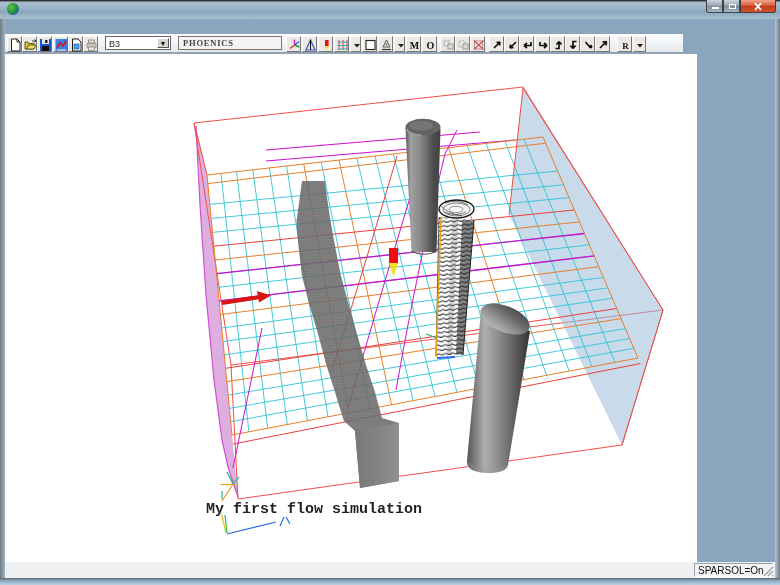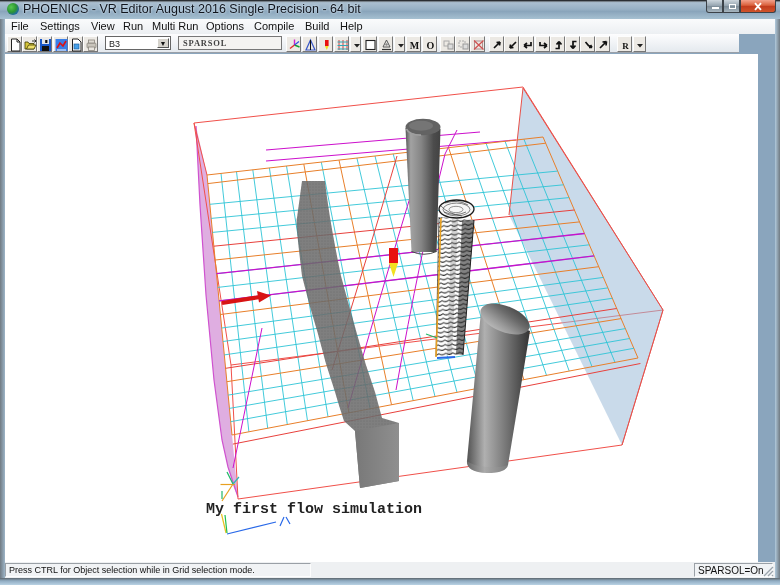--- a/index.html
+++ b/index.html
@@ -18,65 +18,53 @@
 #wbtns { position:absolute; left:706px; top:0; width:72px; height:13px; }
 .wb { position:absolute; top:0; height:13px; border:1px solid #3c4248; border-top:none; }
 #wb-min { left:0; width:17px; background:linear-gradient(#cdd6dd,#93a2ae 50%,#7c8b97 50%,#a7b6c0); border-radius:0 0 0 3px;}
 #wb-max { left:17px; width:17px; background:linear-gradient(#cdd6dd,#93a2ae 50%,#7c8b97 50%,#a7b6c0);}
 #wb-close { left:34px; width:36px; background:linear-gradient(#f2a28c,#d95f3b 45%,#c03a1d 50%,#d0542a); border-radius:0 0 3px 0;}
 .wb span { position:absolute; color:#fff; font-weight:bold; }
 
 #menubar { position:absolute; left:5px; top:19px; width:770px; height:15px; background:linear-gradient(#fafbfc,#eceff2); font-size:11px; color:#111;}
 #menubar span { position:absolute; top:1px; }
 
-#toolbar { position:absolute; left:5px; top:34px; width:734px; height:19px; background:linear-gradient(#fdfdfe,#e4e9ee); border-bottom:1px solid #9aa0a8;}
+#toolbar { position:absolute; left:5px; top:34px; width:678px; height:19px; background:linear-gradient(#fdfdfe,#e4e9ee); border-bottom:1px solid #9aa0a8;}
 .tbtn { position:absolute; top:2px; width:15px; height:16px; background:#ece9e4; border:1px solid; border-color:#fdfdfd #777 #777 #fdfdfd; }
 .tbtn svg { position:absolute; left:1px; top:1px; }
 #combo { position:absolute; left:100px; top:2px; width:66px; height:14px; background:#fff; border:1px solid #666; font-size:9px; }
 #combo i { position:absolute; left:3px; top:2px; font-style:normal; color:#222; }
 #combo b { position:absolute; right:1px; top:1px; width:12px; height:10px; background:#d6d3cc; border:1px solid; border-color:#fff #555 #555 #fff; font-size:7px; text-align:center; line-height:10px; color:#111; font-weight:normal;}
 #nameField { position:absolute; left:173px; top:2px; width:104px; height:14px; background:#f4f3f1; border:1px solid #777; font-size:8.5px; font-weight:bold; font-family:"Liberation Serif",serif; color:#444; padding-left:4px; padding-top:1px; letter-spacing:0.8px;}
 
-#viewport { position:absolute; left:5px; top:54px; width:753px; height:508px; background:#fff; }
+#viewport { position:absolute; left:5px; top:54px; width:692px; height:508px; background:#fff; }
 
 #statusbar { position:absolute; left:5px; top:562px; width:770px; height:16px; background:#eef0f2; }
 .spanel { position:absolute; top:1px; height:14px; background:#f1f3f5; border:1px solid; border-color:#9aa0a6 #fdfdfd #fdfdfd #9aa0a6; font-size:9px; color:#111; padding:1px 3px 0 3px; white-space:nowrap; overflow:hidden;}
 </style>
 </head>
 <body>
 <div id="win">
   <div id="frame-top"></div>
   <div id="frame-left"></div>
   <div id="frame-right"></div>
   <div id="frame-bottom"></div>
   <div id="title-ico"></div>
-  <div id="title-text">PHOENICS - VR Editor August 2016 Single Precision - 64 bit</div>
   <div id="wbtns">
     <div class="wb" id="wb-min">
         <span style="left:5px;top:7px;width:7px;height:2px;background:#fff;"></span>
       </div>
     <div class="wb" id="wb-max">
         <span style="left:5px;top:4px;width:7px;height:5px;border:1.5px solid #fff;background:transparent;"></span>
       </div>
     <div class="wb" id="wb-close">
         <svg width="35" height="13" viewBox="0 0 35 13" style="position:absolute;left:0;top:0;">
           <path d="M14 3.2 L20 9.8 M20 3.2 L14 9.8" stroke="#fff" stroke-width="1.8"></path>
         </svg>
       </div>
-  </div>
-  <div id="menubar">
-    <span style="left:6px;">File</span>
-    <span style="left:35px;">Settings</span>
-    <span style="left:86px;">View</span>
-    <span style="left:118px;">Run</span>
-    <span style="left:147px;">Multi Run</span>
-    <span style="left:201px;">Options</span>
-    <span style="left:249px;">Compile</span>
-    <span style="left:300px;">Build</span>
-    <span style="left:335px;">Help</span>
   </div>
   <div id="toolbar">
 <div class="tbtn" style="left:2px;">
         <svg width="13" height="14" viewBox="0 0 13 14">
           <path d="M2.5 1 L8 1 L11 4 L11 13 L2.5 13 Z" fill="#fff" stroke="#222" stroke-width="1"></path>
           <path d="M8 1 L8 4 L11 4" fill="none" stroke="#222" stroke-width="1"></path>
         </svg>
       </div>
 <div class="tbtn" style="left:17.2px;">
         <svg width="13" height="14" viewBox="0 0 13 14">
@@ -110,21 +98,21 @@
         <svg width="13" height="14" viewBox="0 0 13 14">
           <rect x="2" y="5" width="9" height="5" rx="1" fill="#c9c5bc" stroke="#8a867e" stroke-width="0.8"></rect>
           <rect x="3.5" y="2" width="6" height="3" fill="#dedad2" stroke="#8a867e" stroke-width="0.8"></rect>
           <rect x="3.5" y="9" width="6" height="3.5" fill="#e9e6e0" stroke="#8a867e" stroke-width="0.8"></rect>
         </svg>
       </div>
 <div id="combo">
         <i>B3</i>
         <b>▼</b>
       </div>
-<div id="nameField">SPARSOL</div>
+<div id="nameField">PHOENICS</div>
 <div class="tbtn" style="left:281px;">
         <svg width="13" height="14" viewBox="0 0 13 14">
           <path d="M6.5 7 L6.5 1.5" stroke="#d020d0" stroke-width="1.4"></path>
           <path d="M6.5 7 L11.5 9" stroke="#10a030" stroke-width="1.4"></path>
           <path d="M6.5 7 L2 10.5" stroke="#e03030" stroke-width="1.4"></path>
           <path d="M6.5 7 L11 3.5" stroke="#3050e0" stroke-width="1.2"></path>
         </svg>
       </div>
 <div class="tbtn" style="left:297px;">
         <svg width="13" height="14" viewBox="0 0 13 14">
@@ -390,19 +378,18 @@
 <path d="M222 491 L222 499" stroke="#20b868"></path>
 <path d="M233 484 L239 477" stroke="#30b8b8"></path>
 <path d="M221.5 514 L226 533" stroke="#e8c020"></path>
 <path d="M225 515 L227 533" stroke="#20c050"></path>
 <path d="M227 534 L276 522" stroke="#2868e8"></path>
 <path d="M280 526 L284 517 M286 517 L290 524" stroke="#2868e8"></path>
 </g>
 </svg>
   </div>
   <div id="statusbar">
-    <div class="spanel" style="left:0px; width:306px;">Press CTRL for Object selection while in Grid selection mode.</div>
     <div class="spanel" style="left:689px; width:79px; font-size:10px;">SPARSOL=On</div>
     <svg width="12" height="12" style="position:absolute; right:1px; bottom:1px;">
         <path d="M11 2 L2 11 M11 6 L6 11 M11 10 L10 11" stroke="#9aa4ac" stroke-width="1.3"></path>
       </svg>
   </div>
 </div>
 
 </body></html>

